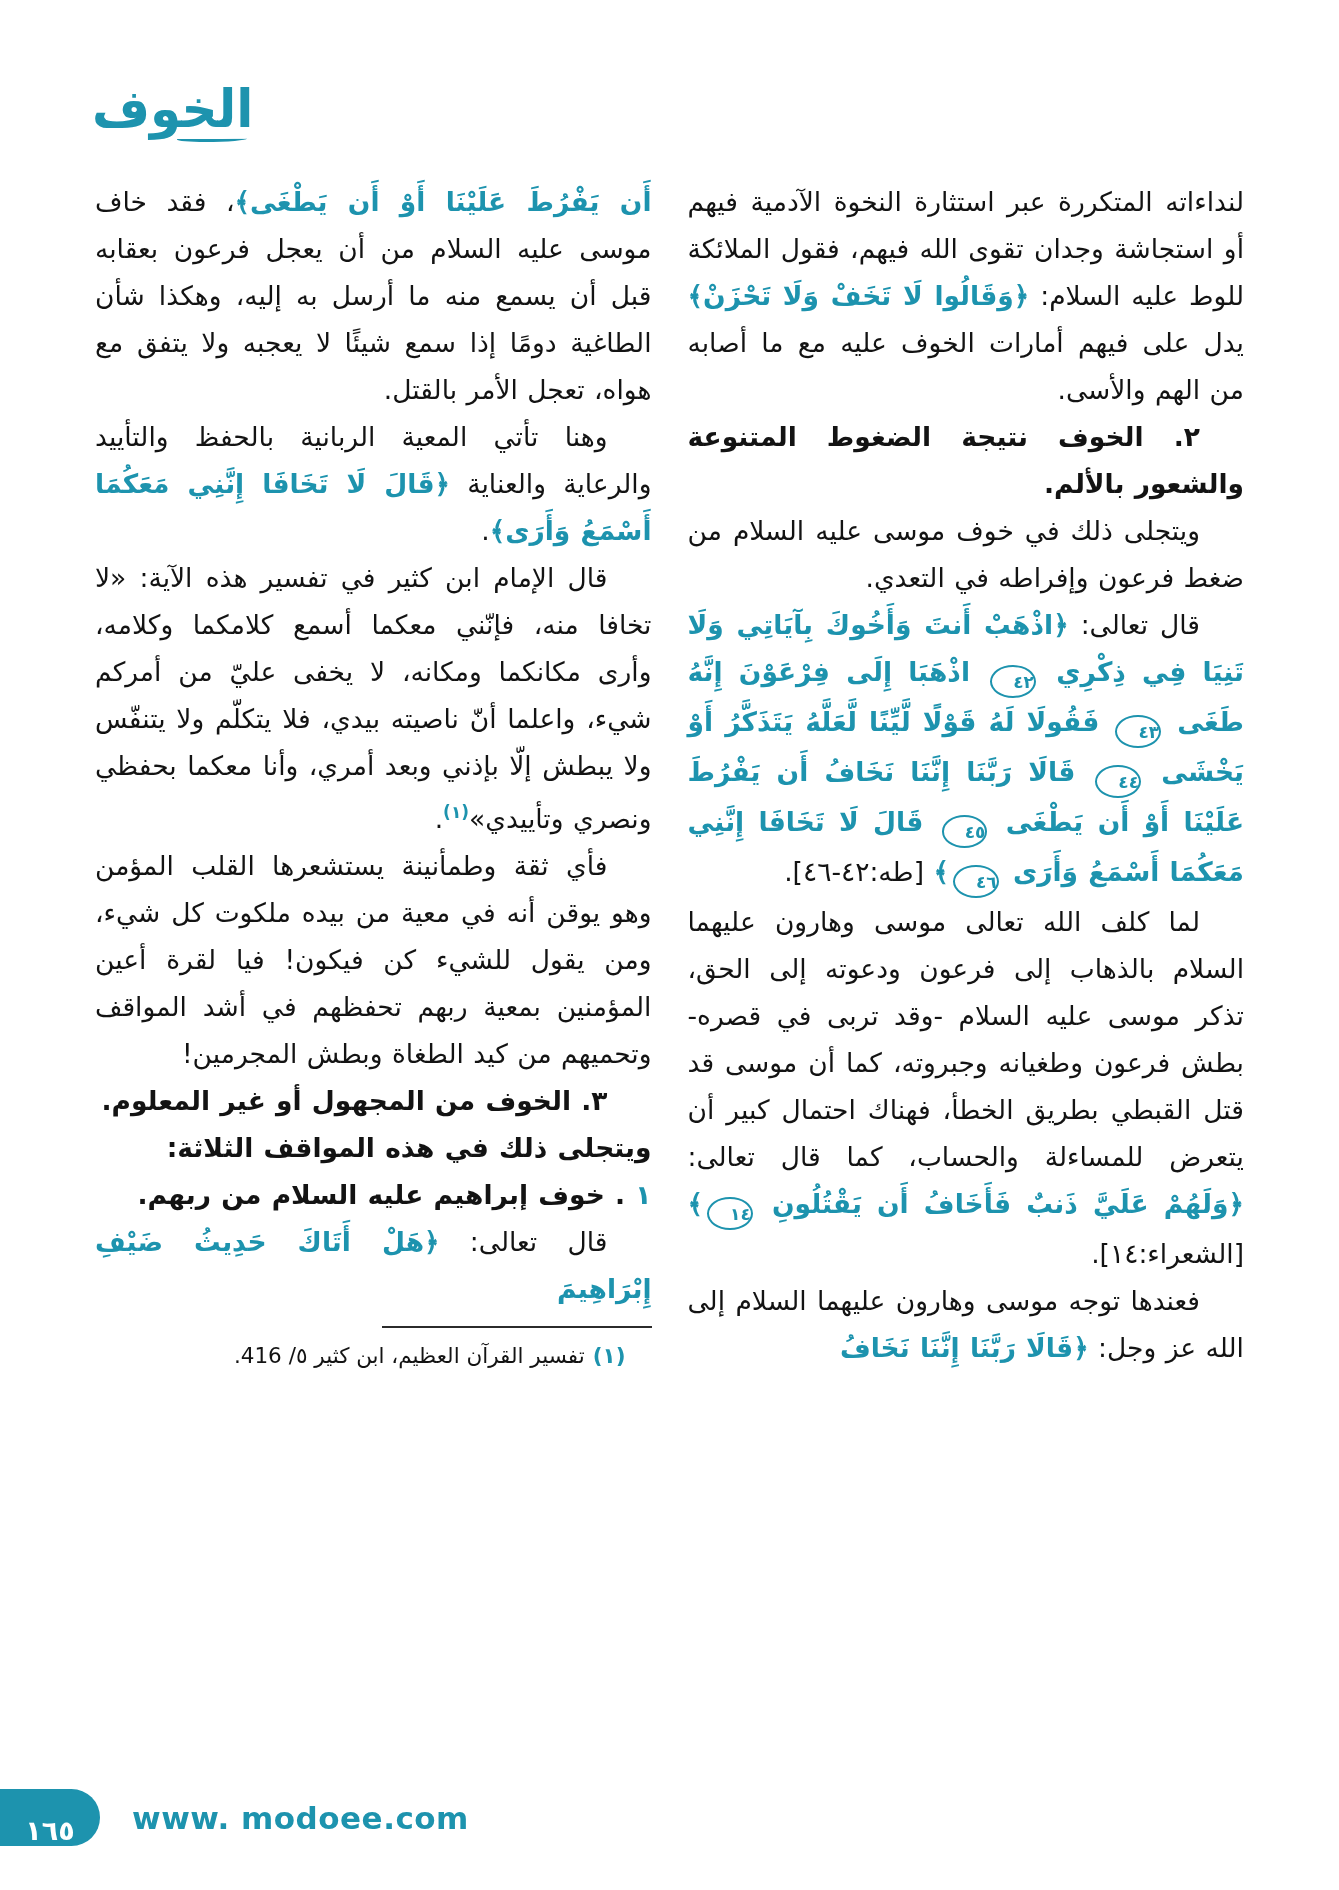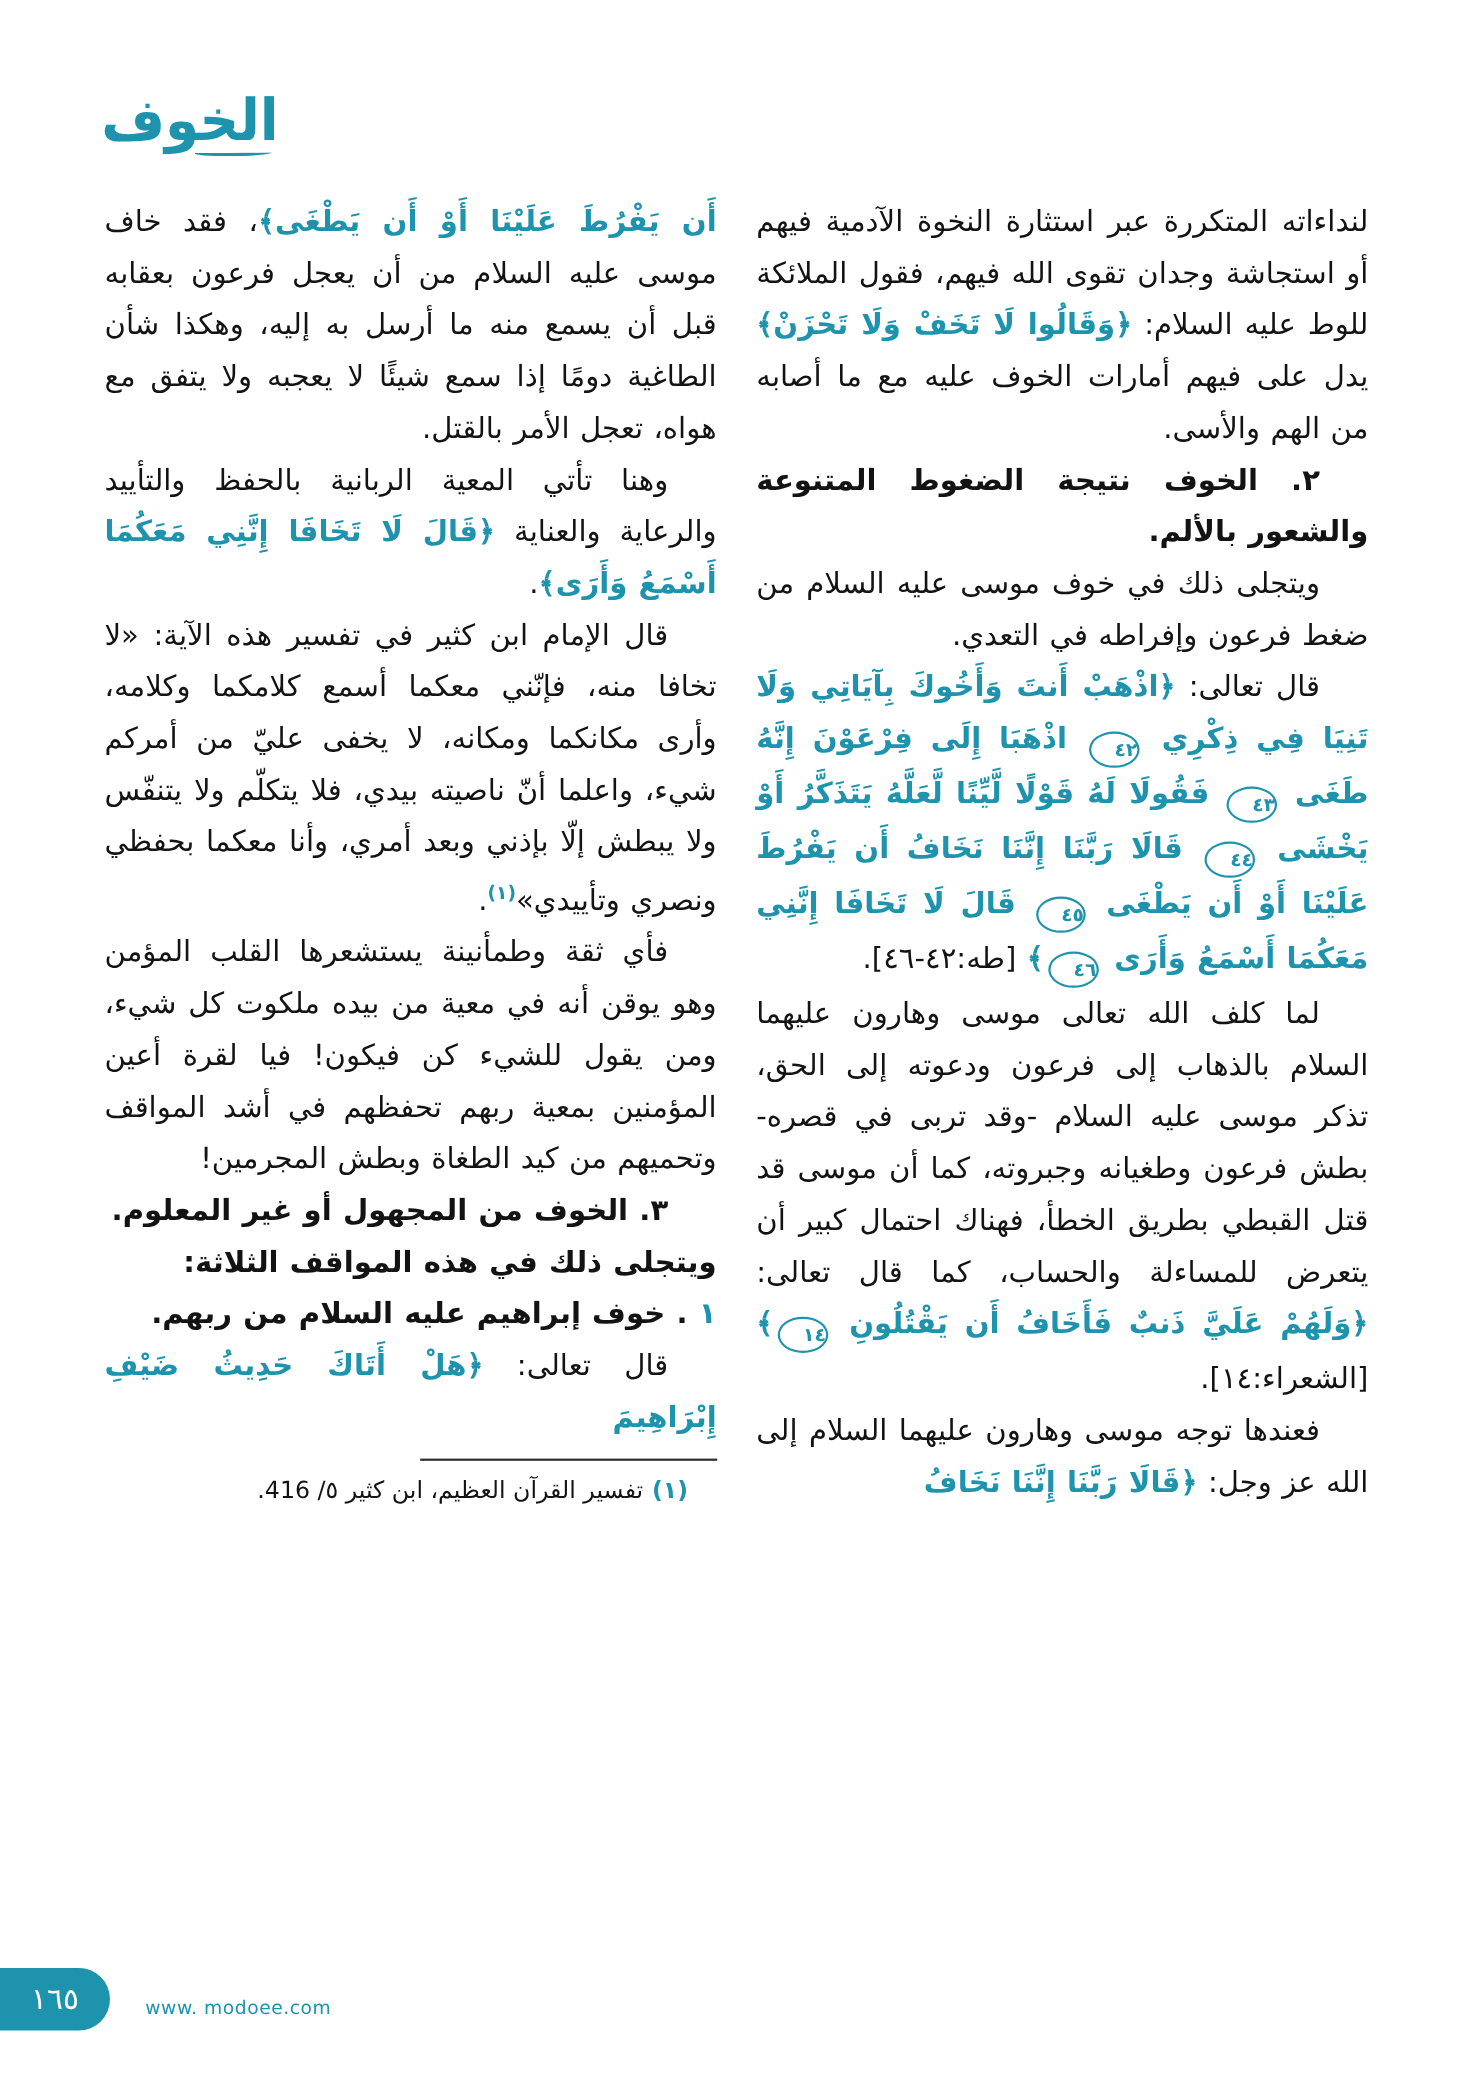--- a/index.html
+++ b/index.html
@@ -115,33 +115,33 @@
   
   .page-number-badge{
     position:absolute;
     left:0;
     bottom:44px;
     width:100px;
     height:57px;
     background:var(--accent);
     border-radius:0 30px 30px 0;
     display:flex;
-    align-items:center;
+    align-items:flex-end;
     justify-content:center;
     color:#ffffff;
     font-size:27px;
-    font-weight:normal;
+    font-weight:bold;
   }
   .website{
     position:absolute;
     left:132px;
     bottom:54px;
     color:var(--accent);
-    font-size:17px;
-    font-weight:normal;
+    font-size:31px;
+    font-weight:bold;
     direction:ltr;
     letter-spacing:0.5px;
   }
 </style>
 </head>
 <body>
 
 <div class="page">
 
   <header class="page-header">

